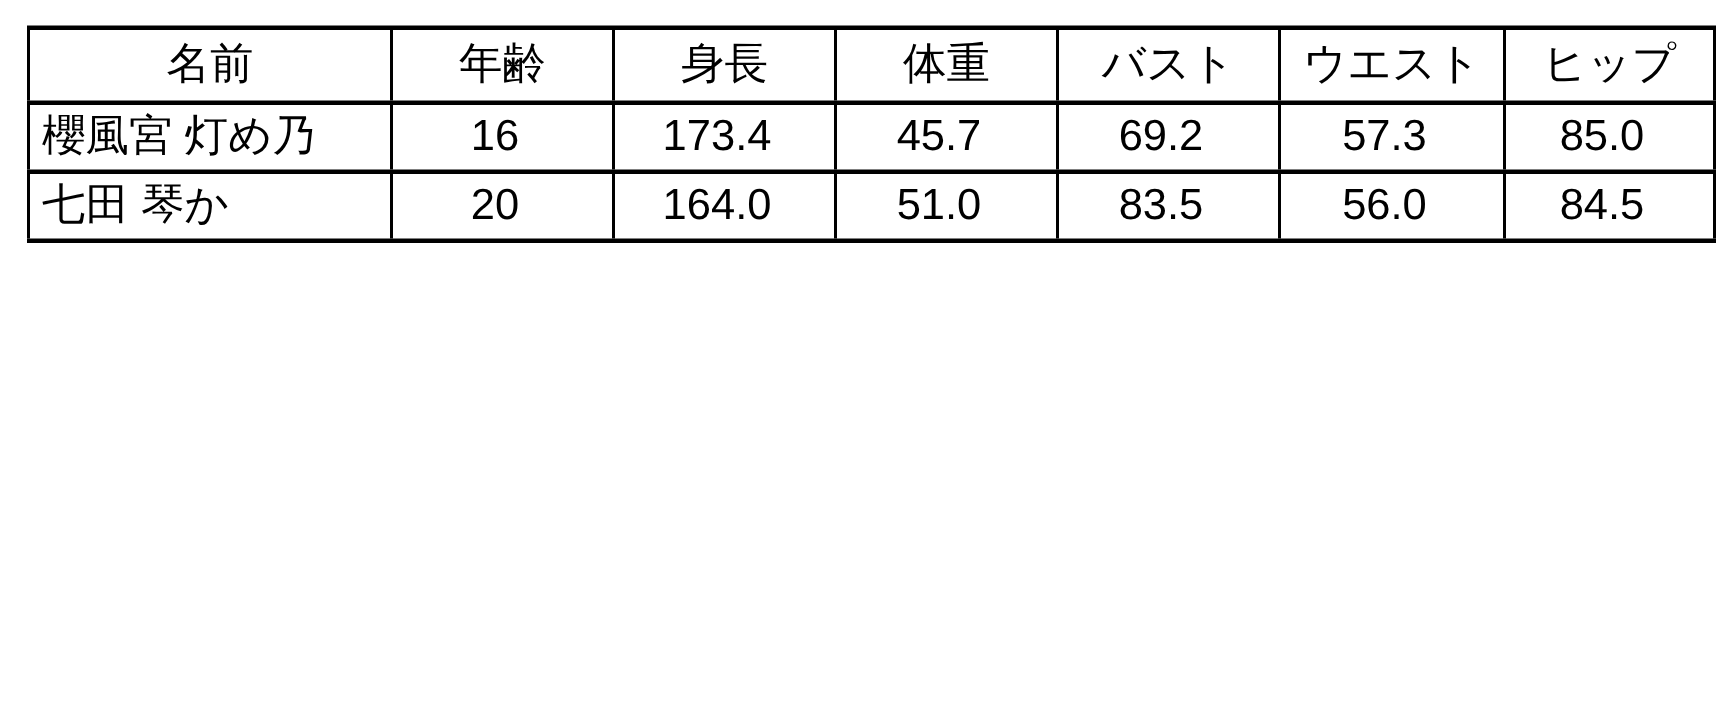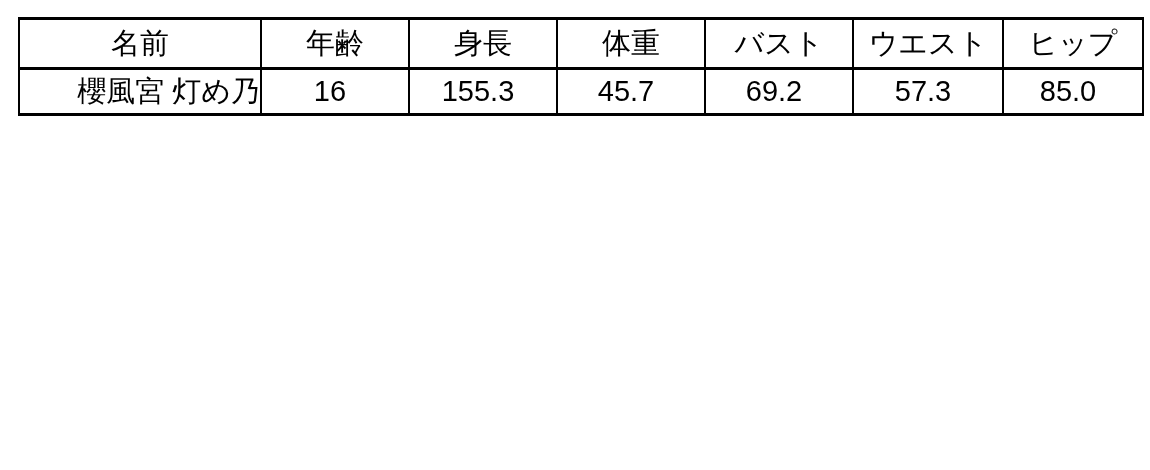--- a/index.html
+++ b/index.html
@@ -45,21 +45,21 @@
   table.data-table th {
     height: 47px;
     font-weight: 400;
     text-align: center;
     vertical-align: middle;
   }
   table.data-table td {
     height: 43px;
     vertical-align: middle;
   }
-  table.data-table td.align-left  { text-align: right;  padding-left: 22px; }
+  table.data-table td.align-left  { text-align: left;  padding-left: 8px; }
   table.data-table td.align-right { text-align: center; padding-right: 10px; }
 </style>
 </head>
 <body>
 
 <div class="table-wrap">
   <table class="data-table">
     <colgroup>
       <col class="c-name">
         <col class="c-age">
@@ -77,21 +77,30 @@
           <th>体重</th>
           <th>バスト</th>
           <th>ウエスト</th>
           <th>ヒップ</th>
         </tr>
     </thead>
     <tbody>
         <tr>
           <td class="align-left">櫻風宮 灯め乃</td>
           <td class="align-right">16</td>
-          <td class="align-right">155.3</td>
+          <td class="align-right">173.4</td>
           <td class="align-right">45.7</td>
           <td class="align-right">69.2</td>
           <td class="align-right">57.3</td>
           <td class="align-right">85.0</td>
+        </tr>
+        <tr>
+          <td class="align-left">七田 琴か</td>
+          <td class="align-right">20</td>
+          <td class="align-right">164.0</td>
+          <td class="align-right">51.0</td>
+          <td class="align-right">83.5</td>
+          <td class="align-right">56.0</td>
+          <td class="align-right">84.5</td>
         </tr>
       </tbody>
   </table>
 </div>
 
 </body></html>

